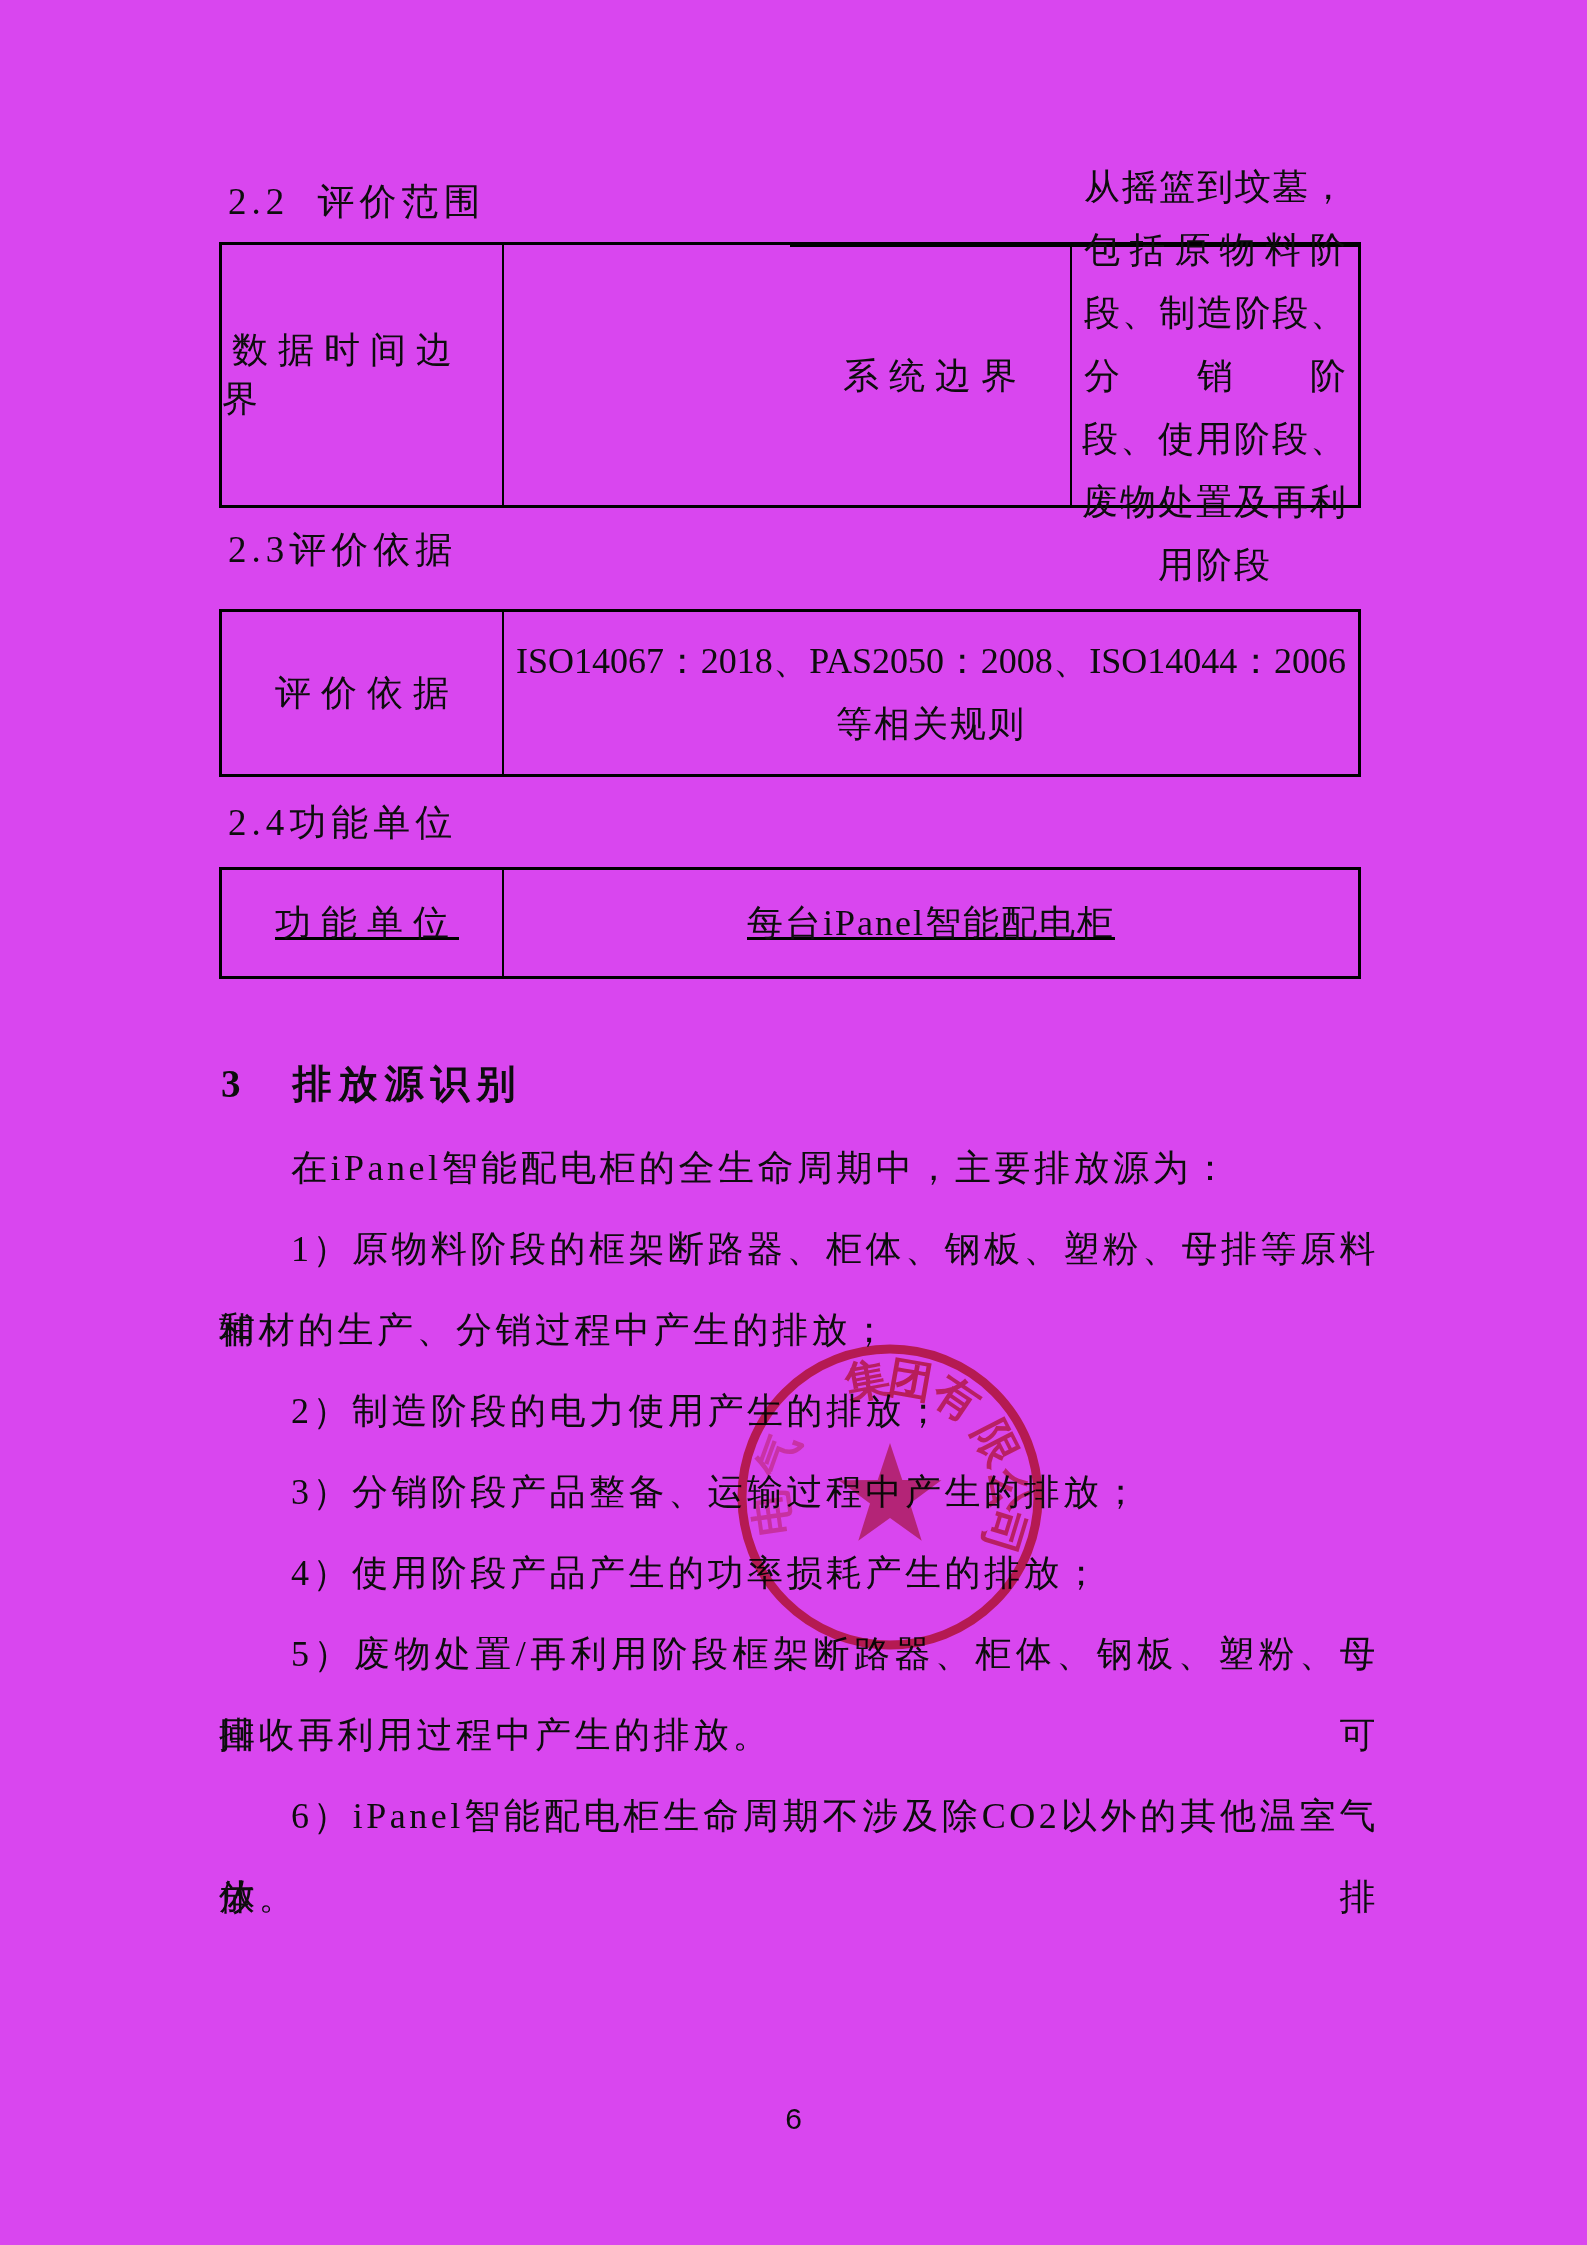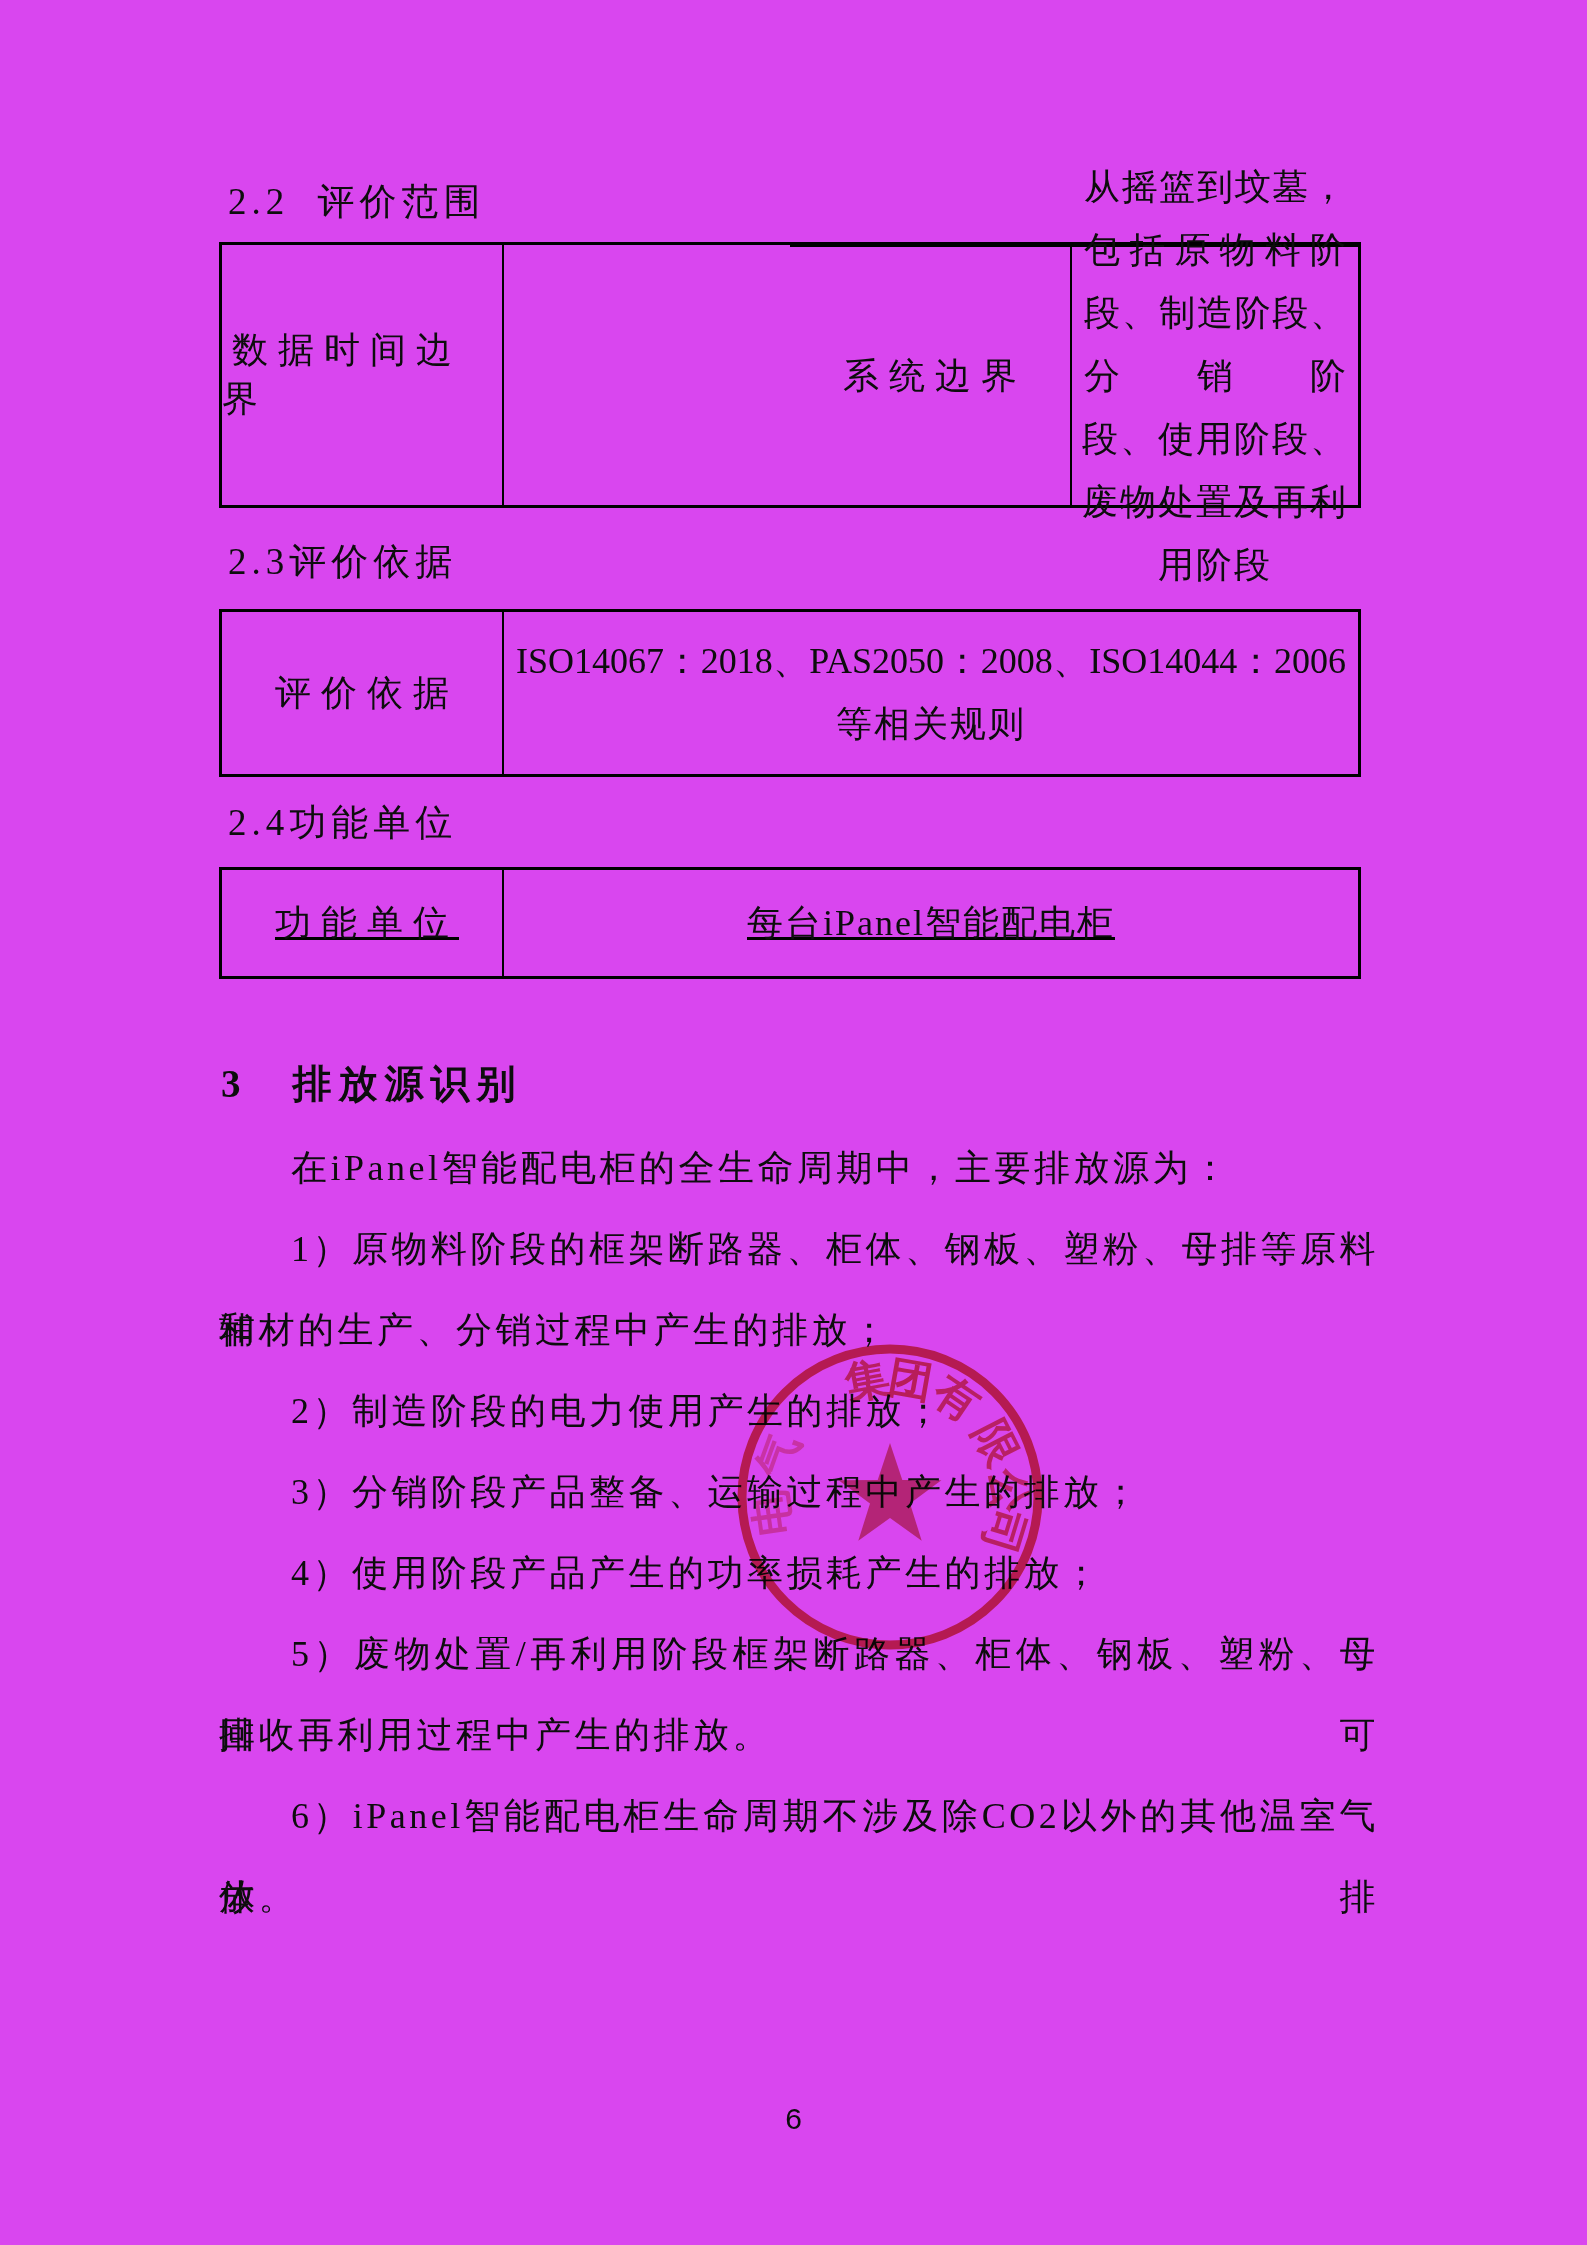--- a/index.html
+++ b/index.html
@@ -6,21 +6,21 @@
   .page {
     position:relative; width:1587px; height:2245px; background:#d946ef;
     color:#000; font-family:"Liberation Serif","DejaVu Serif",serif;
     overflow:hidden;
   }
   .sec-heading {
     position:absolute; left:228px; font-size:37px; line-height:48px;
     letter-spacing:5px; white-space:nowrap; color:#0d0d0d;
   }
   .h22 { top:178px; word-spacing:14px; }
-  .h23 { top:538px; }
+  .h23 { top:526px; }
   .h24 { top:799px; }
   .h3 {
     position:absolute; left:221px; top:1058px; font-size:39px; line-height:52px;
     font-weight:bold; white-space:nowrap; color:#0d0d0d;
   }
   .h3 .h3-title { margin-left:52px; letter-spacing:7px; }
 
   .tbl {
     position:absolute; left:219px; width:1142px; box-sizing:border-box;
     border:3px solid #000; display:flex; flex-direction:row;

